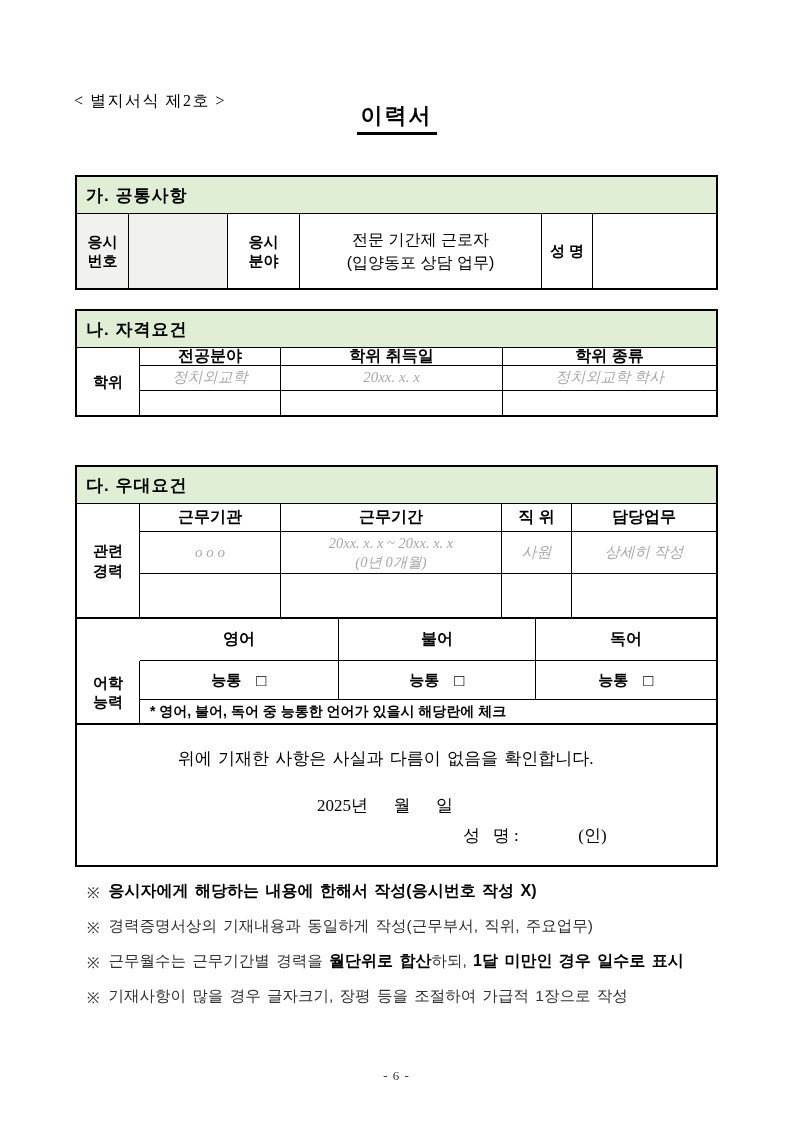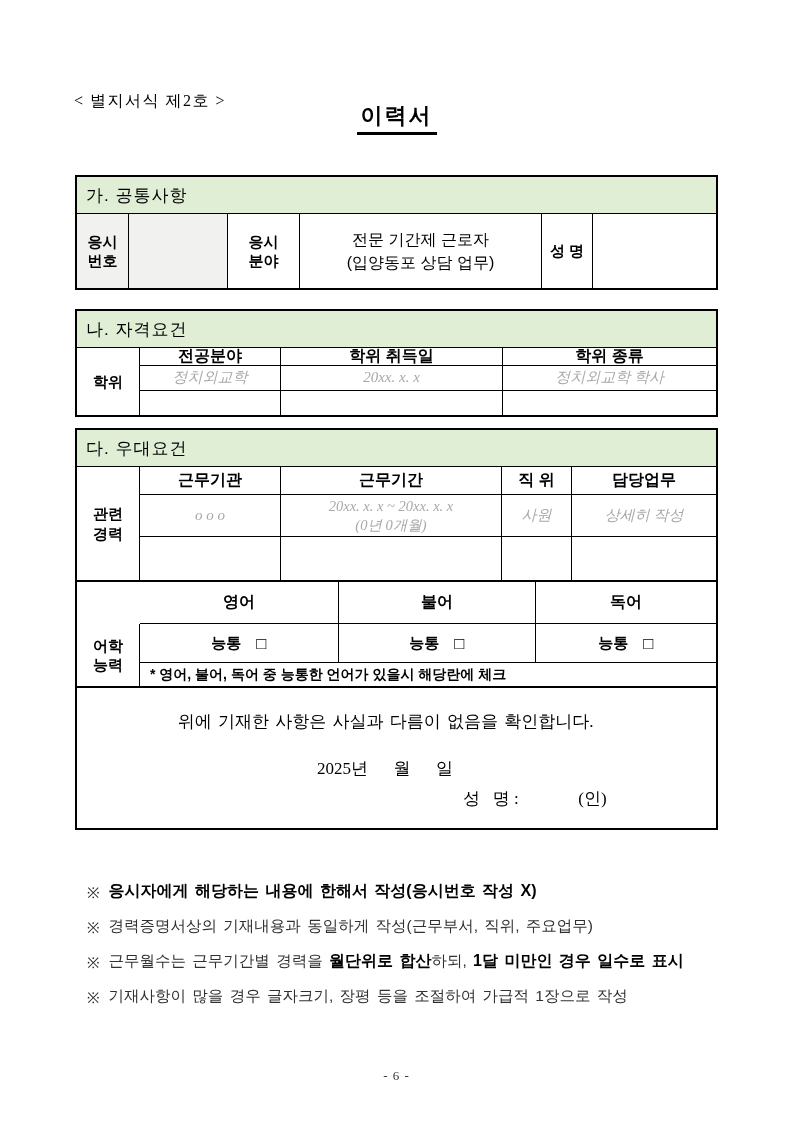--- a/index.html
+++ b/index.html
@@ -15,21 +15,21 @@
   }
   .title-wrap { position:absolute; top:101px; left:0; width:100%; text-align:center; }
   .title {
     display:inline-block; font-size:22px; font-weight:bold; letter-spacing:2px;
     border-bottom:3px solid #000; padding:0 4px 1px 4px;
   }
   .tbl { position:absolute; left:75px; width:643px; border:2px solid #000; background:#fff; }
   .sec-bar {
     height:37px; background:#e1eed6; border-bottom:1px solid #000;
     display:flex; align-items:center; padding-left:9px;
-    font-weight:normal; font-size:17px; letter-spacing:1px;
+    font-weight:bold; font-size:17px; letter-spacing:1px;
   }
   .c { border-right:1px solid #000; display:flex; align-items:center; justify-content:center; text-align:center; }
   .c.last { border-right:none; }
   .lab { font-weight:bold; font-size:15px; white-space:pre-line; line-height:1.3; }
   .hdr { font-weight:bold; font-size:16px; }
   .gray { background:#f1f1f0; }
   .ph {
     font-family:"Liberation Serif", serif; font-style:italic; color:#a8a8a8;
     font-size:15px; white-space:pre-line; line-height:1.3;
   }
@@ -100,21 +100,21 @@
         </div>
         <div class="r" style="height:24px;">
           <div class="c" style="flex:0 0 141px;"></div>
           <div class="c" style="flex:0 0 222px;"></div>
           <div class="c last" style="flex:1;"></div>
         </div>
       </div>
     </div>
   </div>
 
-  <div class="tbl" style="top:428px;">
+  <div class="tbl" style="top:465px;">
     <div class="sec-bar">다. 우대요건</div>
 
     <div class="flexrow bb2">
       <div class="c lab" style="flex:0 0 63px;">관련
 경력</div>
       <div class="colrows">
         <div class="r bb1" style="height:28px;">
           <div class="c hdr" style="flex:0 0 141px;">근무기관</div>
           <div class="c hdr" style="flex:0 0 221px;">근무기간</div>
           <div class="c hdr" style="flex:0 0 70px;">직 위</div>

